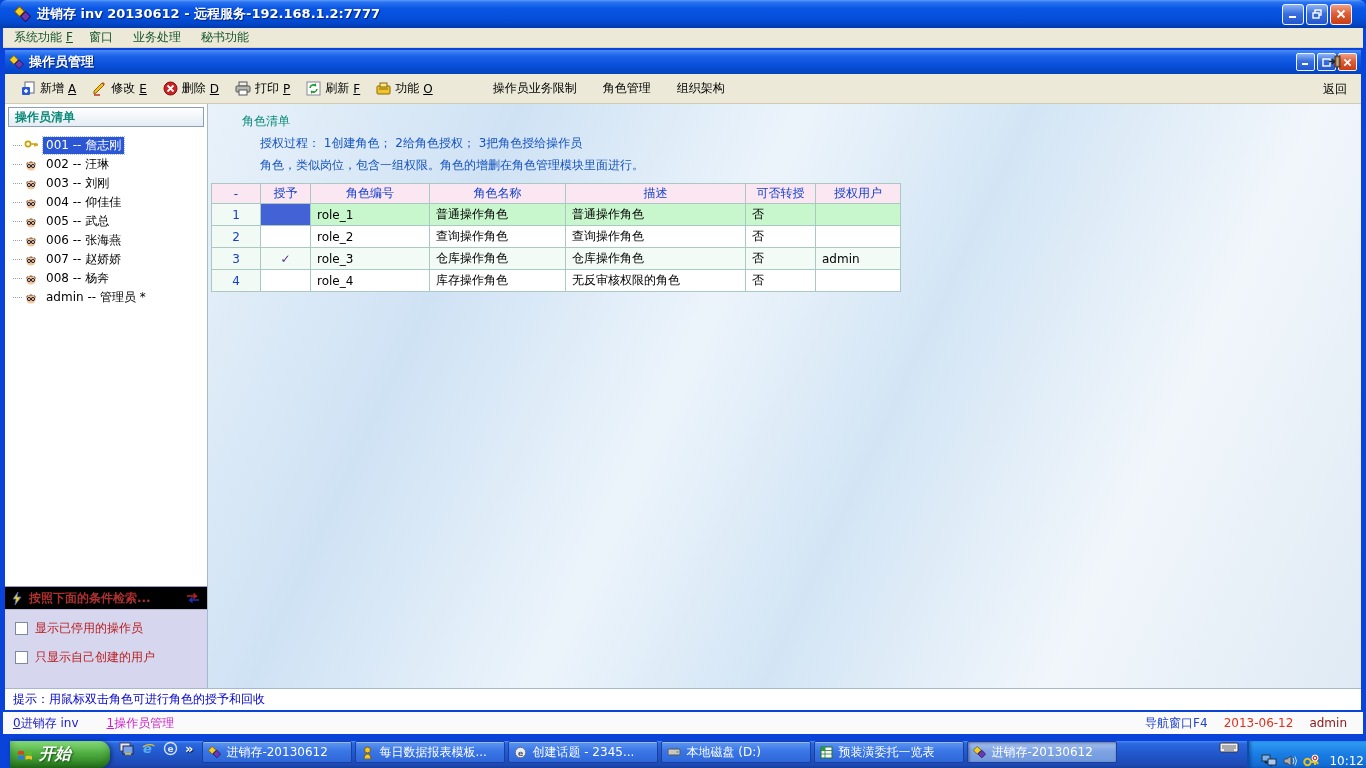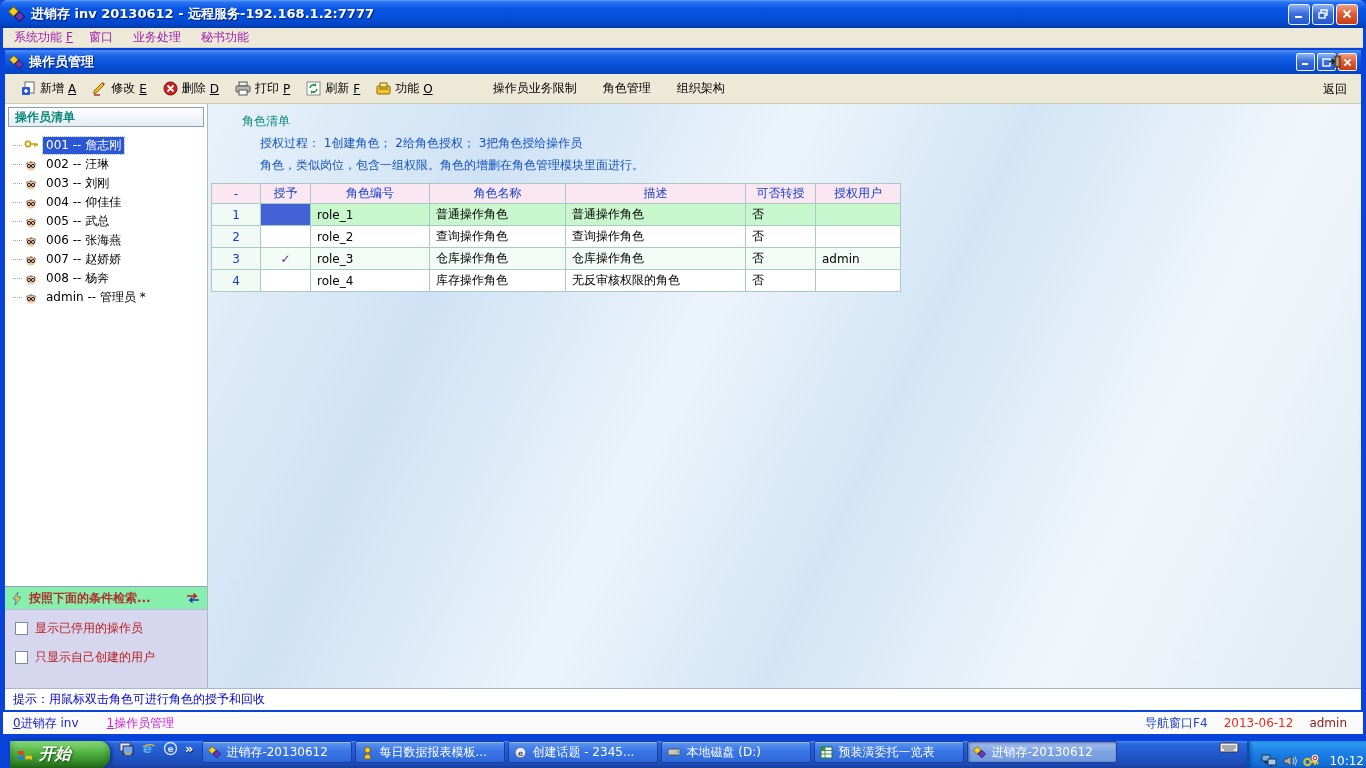--- a/index.html
+++ b/index.html
@@ -2,33 +2,33 @@
 <html><head>
 <meta charset="utf-8">
 <style>
   * { box-sizing: border-box; margin: 0; padding: 0; }
   html,body { width:1366px; height:768px; overflow:hidden;
     font-family:"DejaVu Sans","Liberation Sans",sans-serif; font-size:12px; background:#0a43d9; }
 
   
   .titlebar { position:absolute; left:0; top:0; width:1366px; height:28px;
     background:linear-gradient(180deg,#5a9cff 0%,#2a74f0 8%,#0a55e4 30%,#0450dd 60%,#0346c8 85%,#013aa8 100%);
-    border-radius:7px 7px 0 0; display:flex; align-items:center; padding:0 8px; color:#fff; }
+    border-radius:7px 7px 0 0; display:flex; align-items:center; padding:0 14px; color:#fff; }
   .titlebar .title { flex:1; font-weight:bold; font-size:13px; margin-left:6px;
     text-shadow:1px 1px 1px #00217a; white-space:nowrap; }
   .wbtns { display:flex; gap:2px; }
   .wbtn { width:22px; height:21px; border-radius:3px; border:1px solid #eef4ff;
     background:linear-gradient(180deg,#8fb4f4,#3a6fe0 45%,#2456cc); display:flex; align-items:center; justify-content:center; }
   .wbtn.close { background:linear-gradient(180deg,#f0a088,#df5f38 45%,#c63d14); }
   .wbtn svg { display:block; }
 
   
   .menubar { position:absolute; left:3px; top:28px; width:1360px; height:20px;
     background:#ece9d8; display:flex; align-items:center; padding-left:4px; border-bottom:1px solid #d8d4bc; }
-  .menu-item { padding:1px 9px 2px 7px; color:#a21caf; cursor:default; white-space:nowrap; }
+  .menu-item { padding:1px 9px 2px 7px; color:#14532d; cursor:default; white-space:nowrap; }
   .menu-item .key { text-decoration:underline; margin-left:4px; }
   .frame-side { position:absolute; top:28px; width:3px; height:713px; background:#0a43d9; }
 
   
   .inner-window { position:absolute; left:3px; top:48px; width:1360px; height:664px;
     border:2px solid #0a43d9; background:#ece9d8; display:flex; flex-direction:column; }
   .inner-title { height:24px; flex:0 0 24px;
     background:linear-gradient(180deg,#4a8cfa 0%,#1a63e8 25%,#0a50dc 60%,#0443bd 100%);
     display:flex; align-items:center; padding:0 4px; color:#fff; font-weight:bold; font-size:13px; }
   .inner-title .t { flex:1; margin-left:5px; text-shadow:1px 1px 1px #00217a; }
@@ -56,21 +56,21 @@
   .lp-header { margin:3px; height:20px; flex:0 0 20px; border:1px solid #8ba0b8;
     background:linear-gradient(180deg,#ffffff,#e4ecf4); color:#0a8a78; font-weight:bold;
     display:flex; align-items:center; padding-left:6px; }
   .tree { flex:1; background:#fff; padding-top:6px; overflow:hidden; }
   .tree-item { height:19px; display:flex; align-items:center; padding-left:8px; color:#000; white-space:nowrap; }
   .tree-item .conn { width:9px; border-top:1px dotted #a0a0a0; margin-right:1px; }
   .tree-item .ticon { width:16px; height:14px; display:flex; align-items:center; justify-content:center; margin-right:4px; }
   .tree-item .lbl { padding:0 3px; }
   .tree-item .lbl.selected { background:#2b56d4; color:#fff; outline:1px dotted #9db6ff; }
 
-  .search-header { height:24px; flex:0 0 24px; background:#86efac; border-top:1px solid #9a9ac8;
+  .search-header { height:24px; flex:0 0 24px; background:#000000; border-top:1px solid #9a9ac8;
     border-bottom:1px solid #b8b8d8; display:flex; align-items:center; gap:5px; padding:0 6px;
     color:#b03030; font-weight:bold; white-space:nowrap; }
   .search-header .sp { flex:1; }
   .search-body { height:78px; flex:0 0 78px; background:#d6d6ef; padding:10px 0 0 10px;
     display:flex; flex-direction:column; gap:12px; }
   .chk { display:flex; align-items:center; gap:7px; color:#b91c1c; white-space:nowrap; }
   .chk .box { width:13px; height:13px; background:#fff; border:1px solid #7a8aa0; flex:0 0 13px; }
 
   
   .main { flex:1; min-width:0; padding-top:9px; position:relative;

